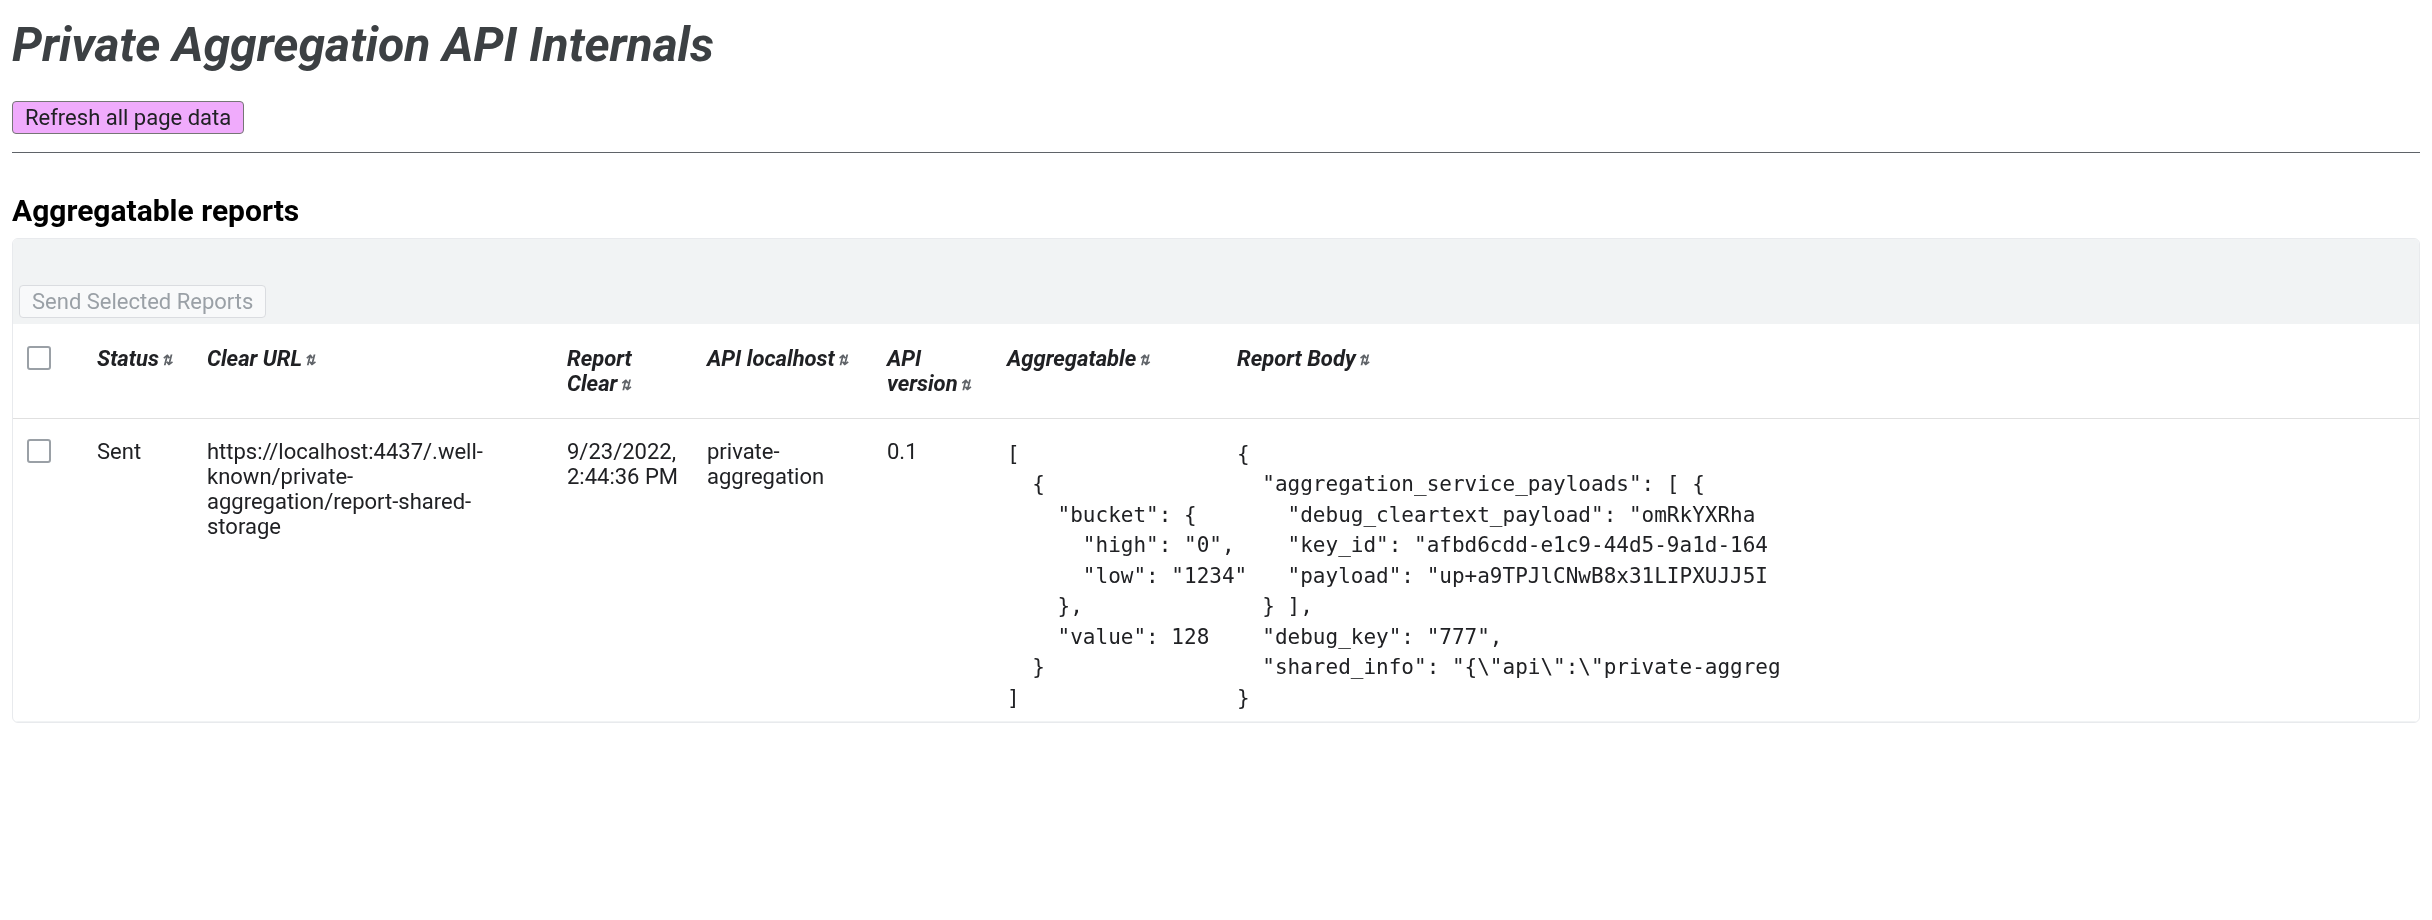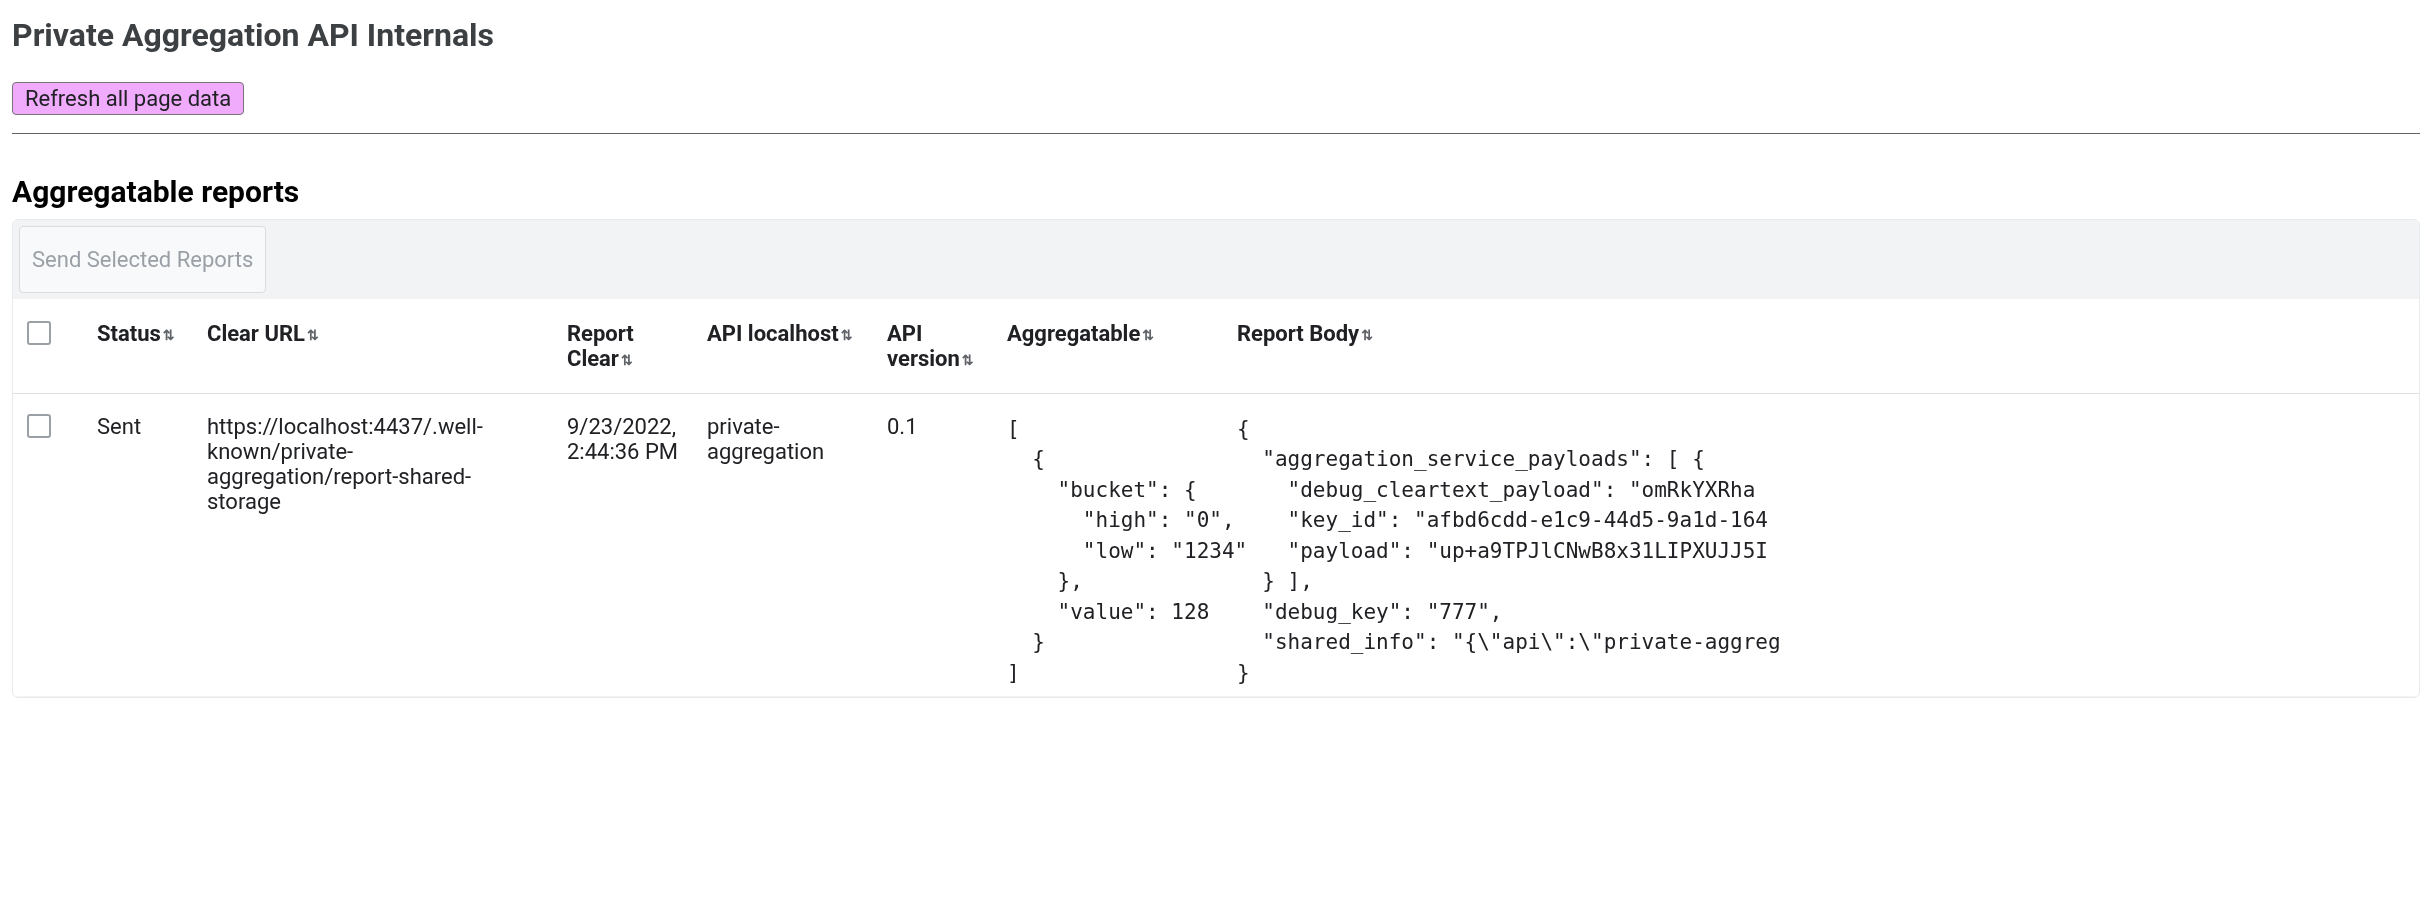--- a/index.html
+++ b/index.html
@@ -8,24 +8,25 @@
     background: #fff;
     font-family: "Segoe UI", Roboto, "Helvetica Neue", Arial, sans-serif;
     color: #202124;
     font-size: 20px;
     width: 2432px;
   }
   .page {
     padding: 8px 12px 40px 12px;
   }
   h1.page-title {
-    font-size: 32px;
+    font-size: 48px;
     font-weight: 700;
     color: #3c4043;
     margin: 8px 0 28px 0;
+    font-style: italic;
   }
   .toolbar {
     display: flex;
     gap: 44px;
     padding-bottom: 18px;
     border-bottom: 1px solid #5f6368;
   }
   .btn {
     font: inherit;
     font-size: 22px;
@@ -54,37 +55,39 @@
     background: #f1f3f4;
     padding: 6px 6px;
   }
   .btn-disabled {
     font: inherit;
     font-size: 22px;
     color: #9aa0a6;
     background: #f8f9fa;
     border: 1px solid #dadce0;
     border-radius: 4px;
-    padding: 20px 12px;
+    padding: 3px 12px;
     cursor: default;
+    margin-top: 40px;
   }
 
   table.reports {
     width: 100%;
     border-collapse: collapse;
     table-layout: fixed;
   }
   table.reports thead th {
     text-align: left;
     font-weight: 700;
     font-size: 22px;
     color: #202124;
     padding: 22px 14px 22px 14px;
     border-bottom: 1px solid #e0e0e0;
     vertical-align: top;
+    font-style: italic;
   }
   table.reports tbody td {
     vertical-align: top;
     font-size: 22px;
     color: #202124;
     padding: 20px 14px 8px 14px;
     border-bottom: 1px solid #f1f3f4;
     overflow-wrap: anywhere;
   }
 

